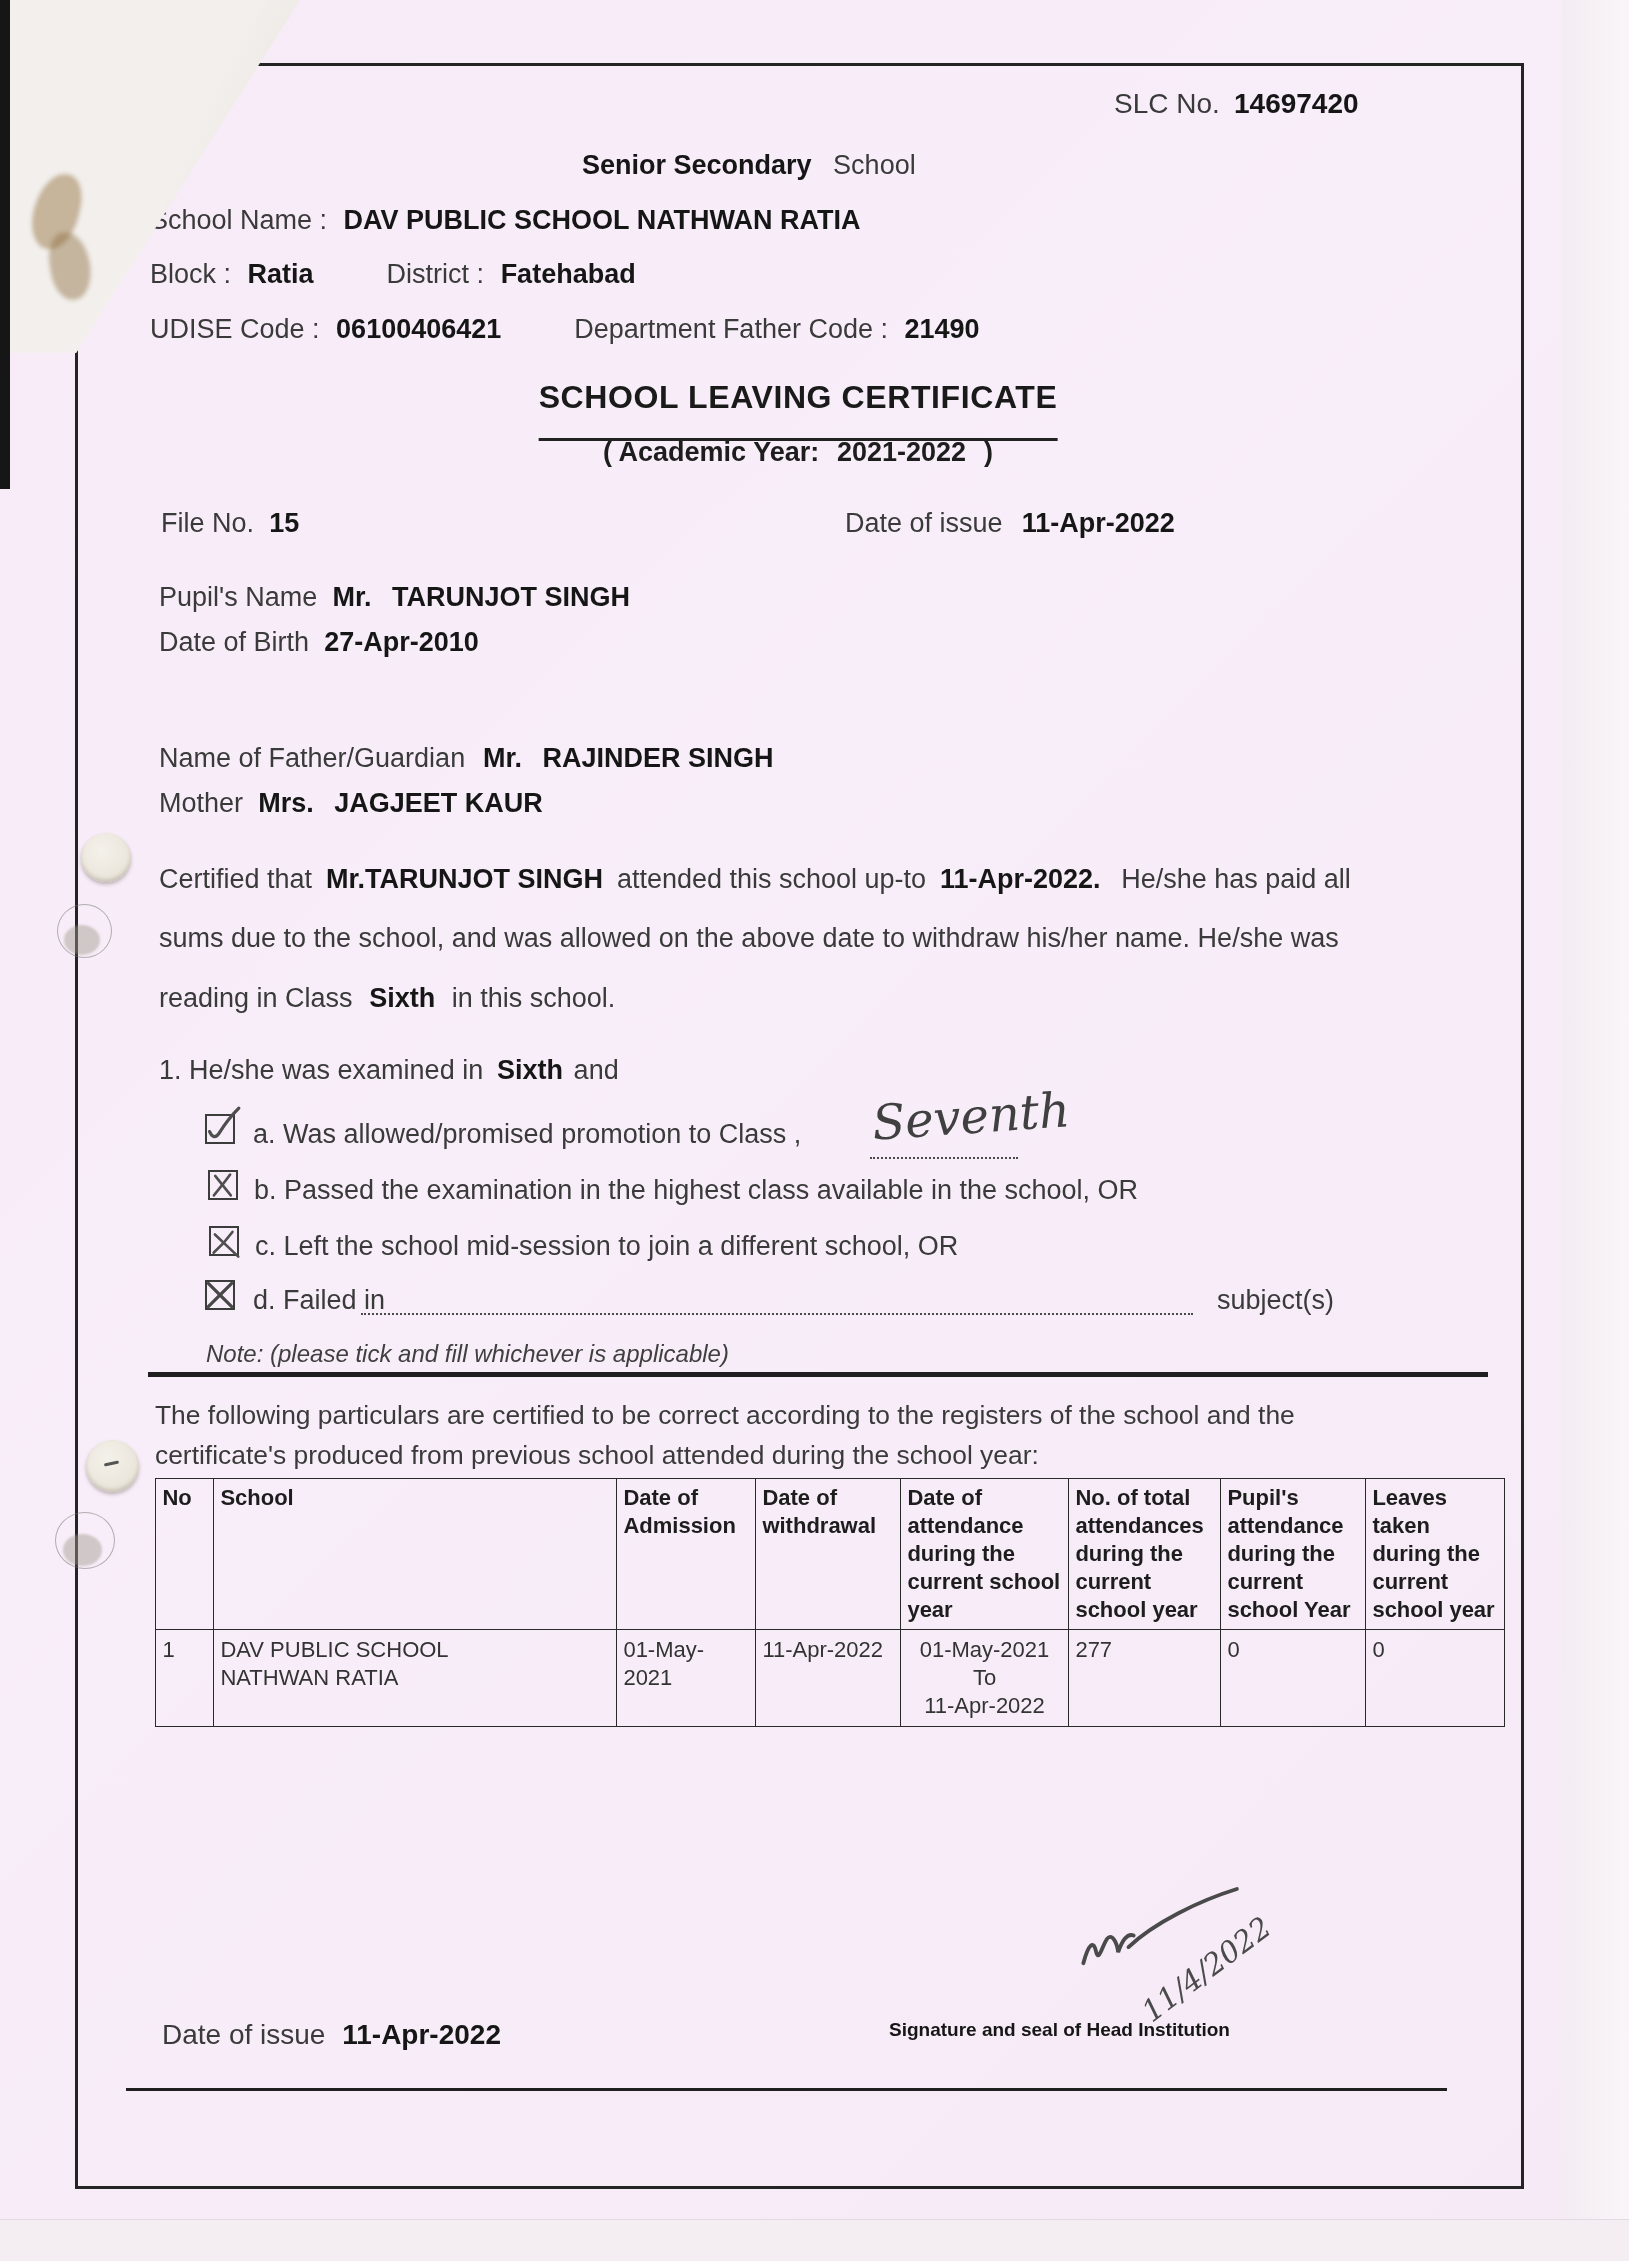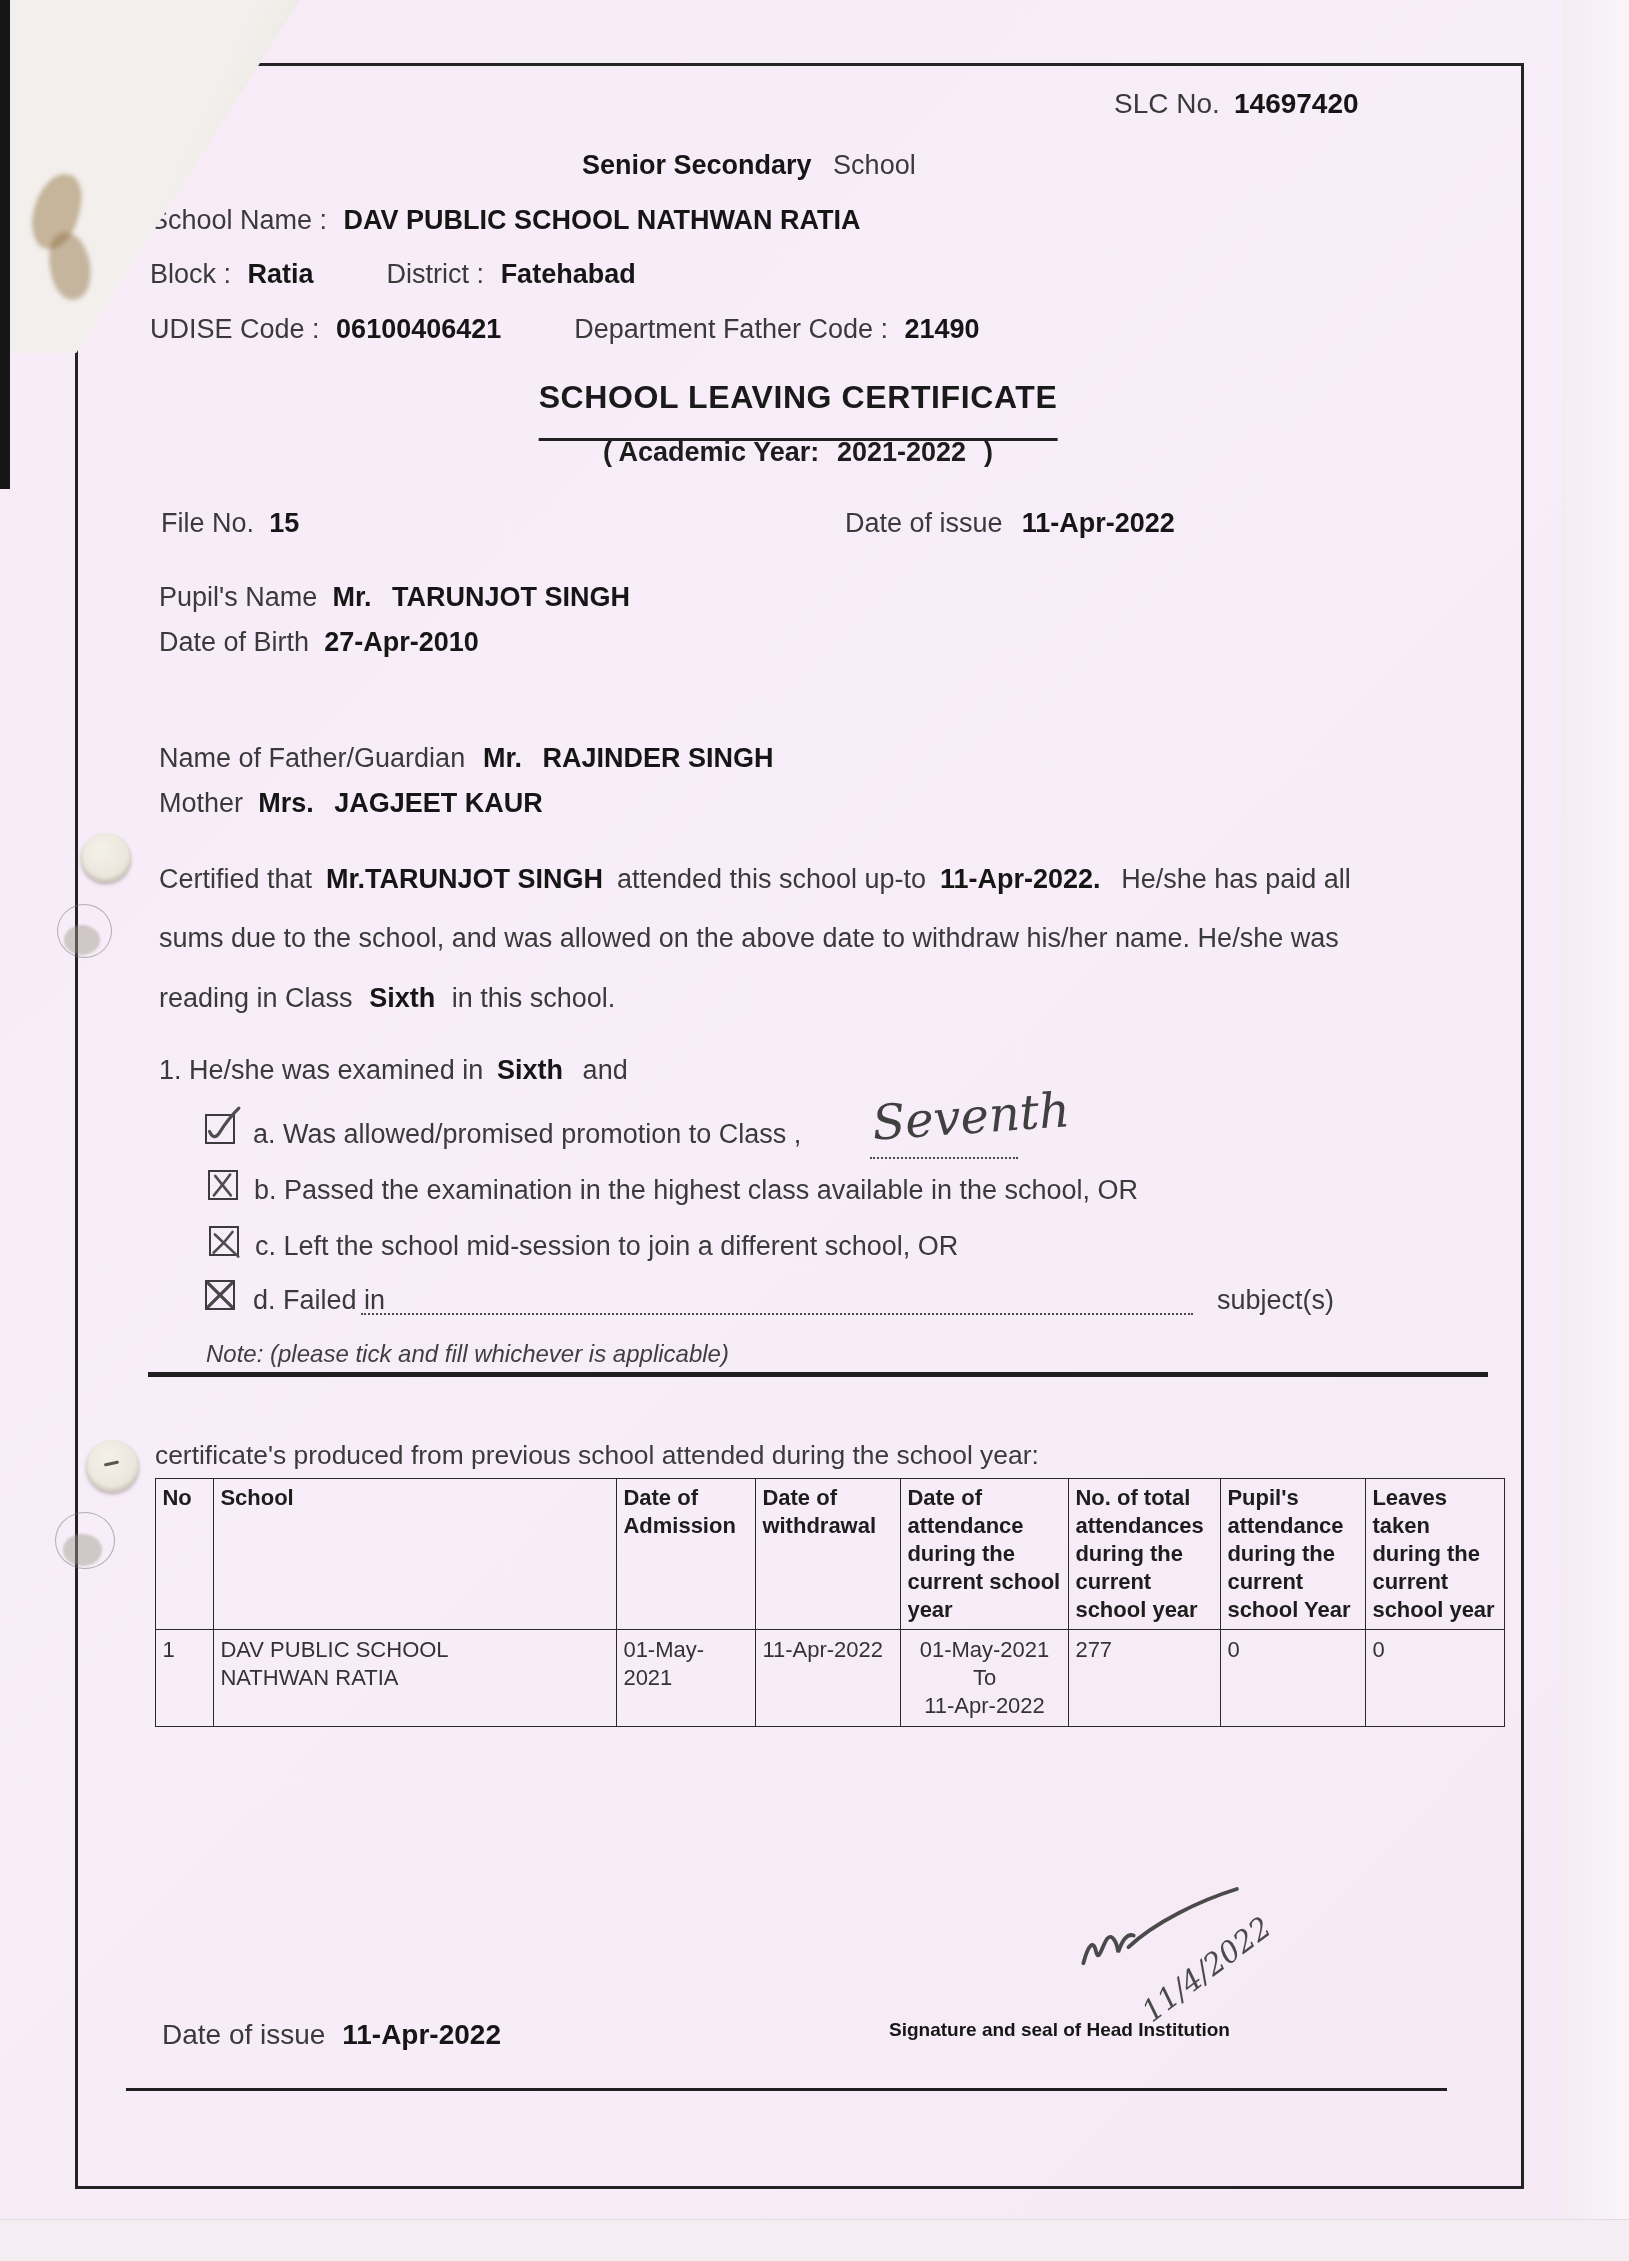--- a/index.html
+++ b/index.html
@@ -138,21 +138,21 @@
   </div>
   <div class="t" style="left:159px;top:983px;">
     <span>reading in Class</span>
     <span class="b" style="margin-left:9px;">Sixth</span>
     <span style="margin-left:9px;">in this school.</span>
   </div>
 
   <div class="t" style="left:159px;top:1055px;">
     <span>1. He/she was examined in</span>
     <span class="b" style="margin-left:6.4px;">Sixth</span>
-    <span style="margin-left:12px;">and</span>
+    <span style="margin-left:3px;">and</span>
   </div>
 
   <div class="cb" style="left:205px;top:1114px;">
     <svg width="26" height="26" viewBox="0 0 40 40">
       <path d="M4 24 C8 33 13 35 19 26 C27 13 37 0 49 -12" stroke="#4e4e4e" stroke-width="5" fill="none" stroke-linecap="round"></path>
     </svg>
   </div>
   <div class="t" style="left:253px;top:1119px;">a. Was allowed/promised promotion to Class ,</div>
   <div class="t hand" style="left:872px;top:1088px;font-size:48px;transform:rotate(-4deg);">Seventh</div>
   <div class="dotted" style="left:870px;top:1157px;width:148px;"></div>
@@ -180,20 +180,21 @@
     </svg>
   </div>
   <div class="t" style="left:253px;top:1285px;">d. Failed in</div>
   <div class="dotted" style="left:361px;top:1313px;width:832px;"></div>
   <div class="t" style="left:1217px;top:1285px;">subject(s)</div>
 
   <div class="t note" style="left:206px;top:1340px;">Note: (please tick and fill whichever is applicable)</div>
 
   <div class="rule" style="left:148px;top:1372px;width:1340px;height:4.5px;"></div>
 
+  <div class="t" style="left:155px;top:1400px;font-size:26.4px;">The following particulars are certified to be correct according to the registers of the school and the</div>
   <div class="t" style="left:155px;top:1440px;font-size:26.4px;">certificate's produced from previous school attended during the school year:</div>
 
   <table class="reg">
     <colgroup>
       <col style="width:58px">
         <col style="width:403px">
         <col style="width:139px">
         <col style="width:145px">
       <col style="width:168px">
         <col style="width:152px">

